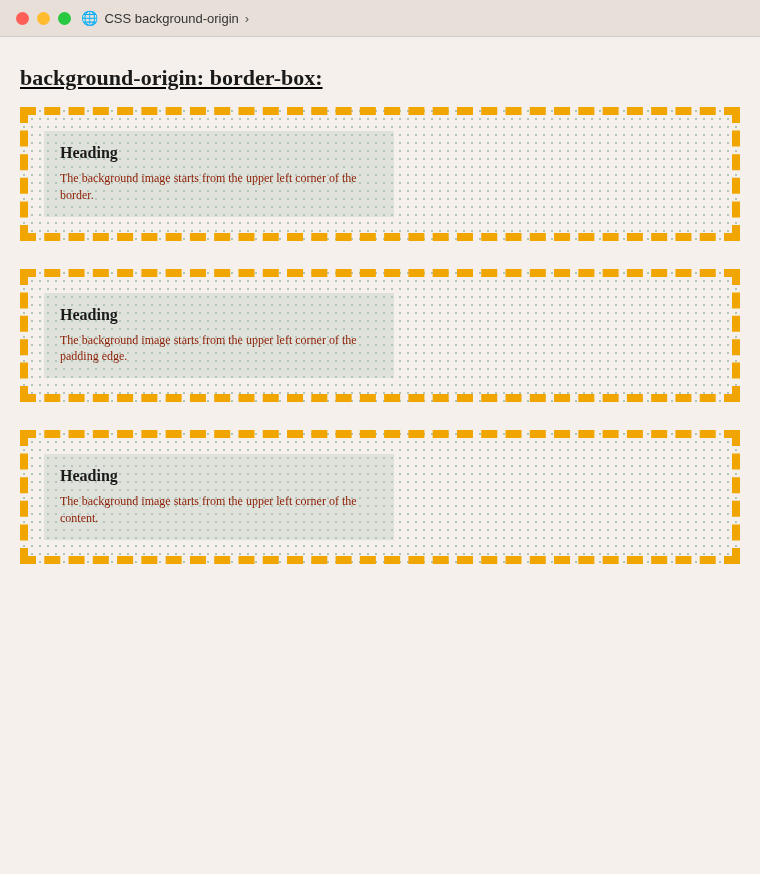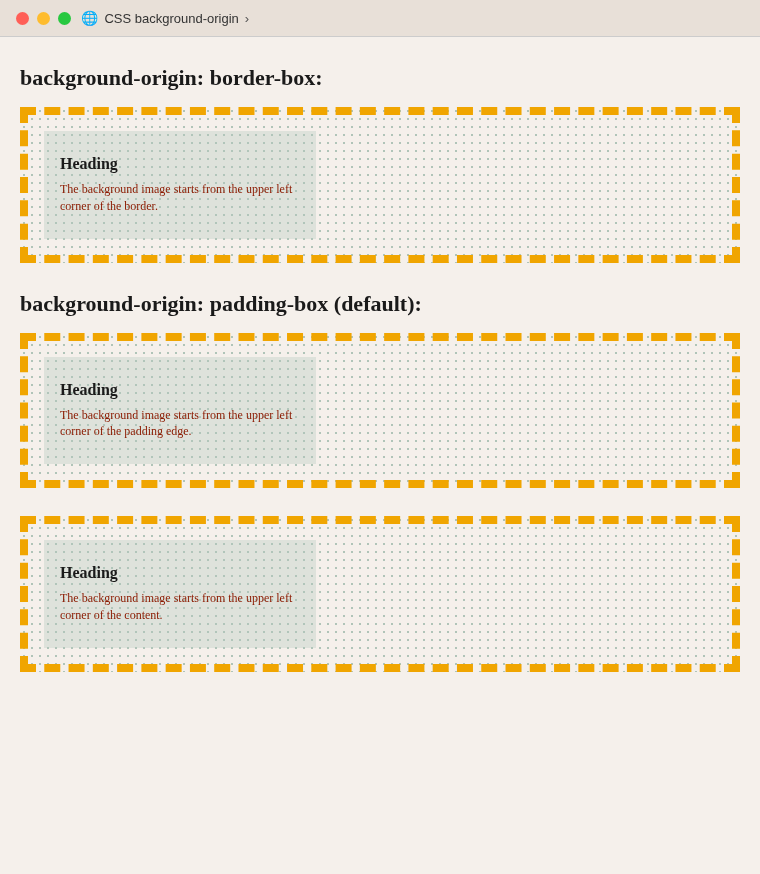--- a/index.html
+++ b/index.html
@@ -45,20 +45,21 @@
       font-family: Arial, sans-serif;
     }
 
     .globe-icon {
       font-size: 14px;
       color: #555;
     }
 
     .page-content {
       padding: 28px 20px 28px 20px;
+      text-decoration: underline;
     }
 
     .section-heading {
       font-family: Georgia, serif;
       font-size: 22px;
       font-weight: bold;
       color: #1a1a1a;
       margin-bottom: 16px;
     }
 
@@ -90,23 +91,23 @@
     
     .content-box-demo {
       background-image: radial-gradient(circle, #b0c4b8 1px, transparent 1px);
       background-size: 8px 8px;
       background-origin: content-box;
       background-position: top left;
     }
 
     .inner-content {
       background: rgba(180, 200, 190, 0.35);
-      padding: 24px 16px;
+      padding: 13px 16px;
       display: inline-block;
-      width: 272px;
+      width: 350px;
     }
 
     .inner-heading {
       font-family: Georgia, serif;
       font-size: 16px;
       font-weight: bold;
       color: #1a1a1a;
       margin-bottom: 8px;
     }
 
@@ -141,21 +142,20 @@
 <div class="page-content">
 
   <h2 class="section-heading">background-origin: border-box:</h2>
   <div class="demo-box border-box-demo">
     <div class="inner-content">
       <div class="inner-heading">Heading</div>
       <div class="inner-text">The background image starts from the upper left corner of the border.</div>
     </div>
   </div>
 
-  <h2 class="section-heading">background-origin: padding-box (default):</h2>
   <div class="demo-box padding-box-demo">
     <div class="inner-content">
       <div class="inner-heading">Heading</div>
       <div class="inner-text">The background image starts from the upper left corner of the padding edge.</div>
     </div>
   </div>
 
   <div class="demo-box content-box-demo">
     <div class="inner-content">
       <div class="inner-heading">Heading</div>

